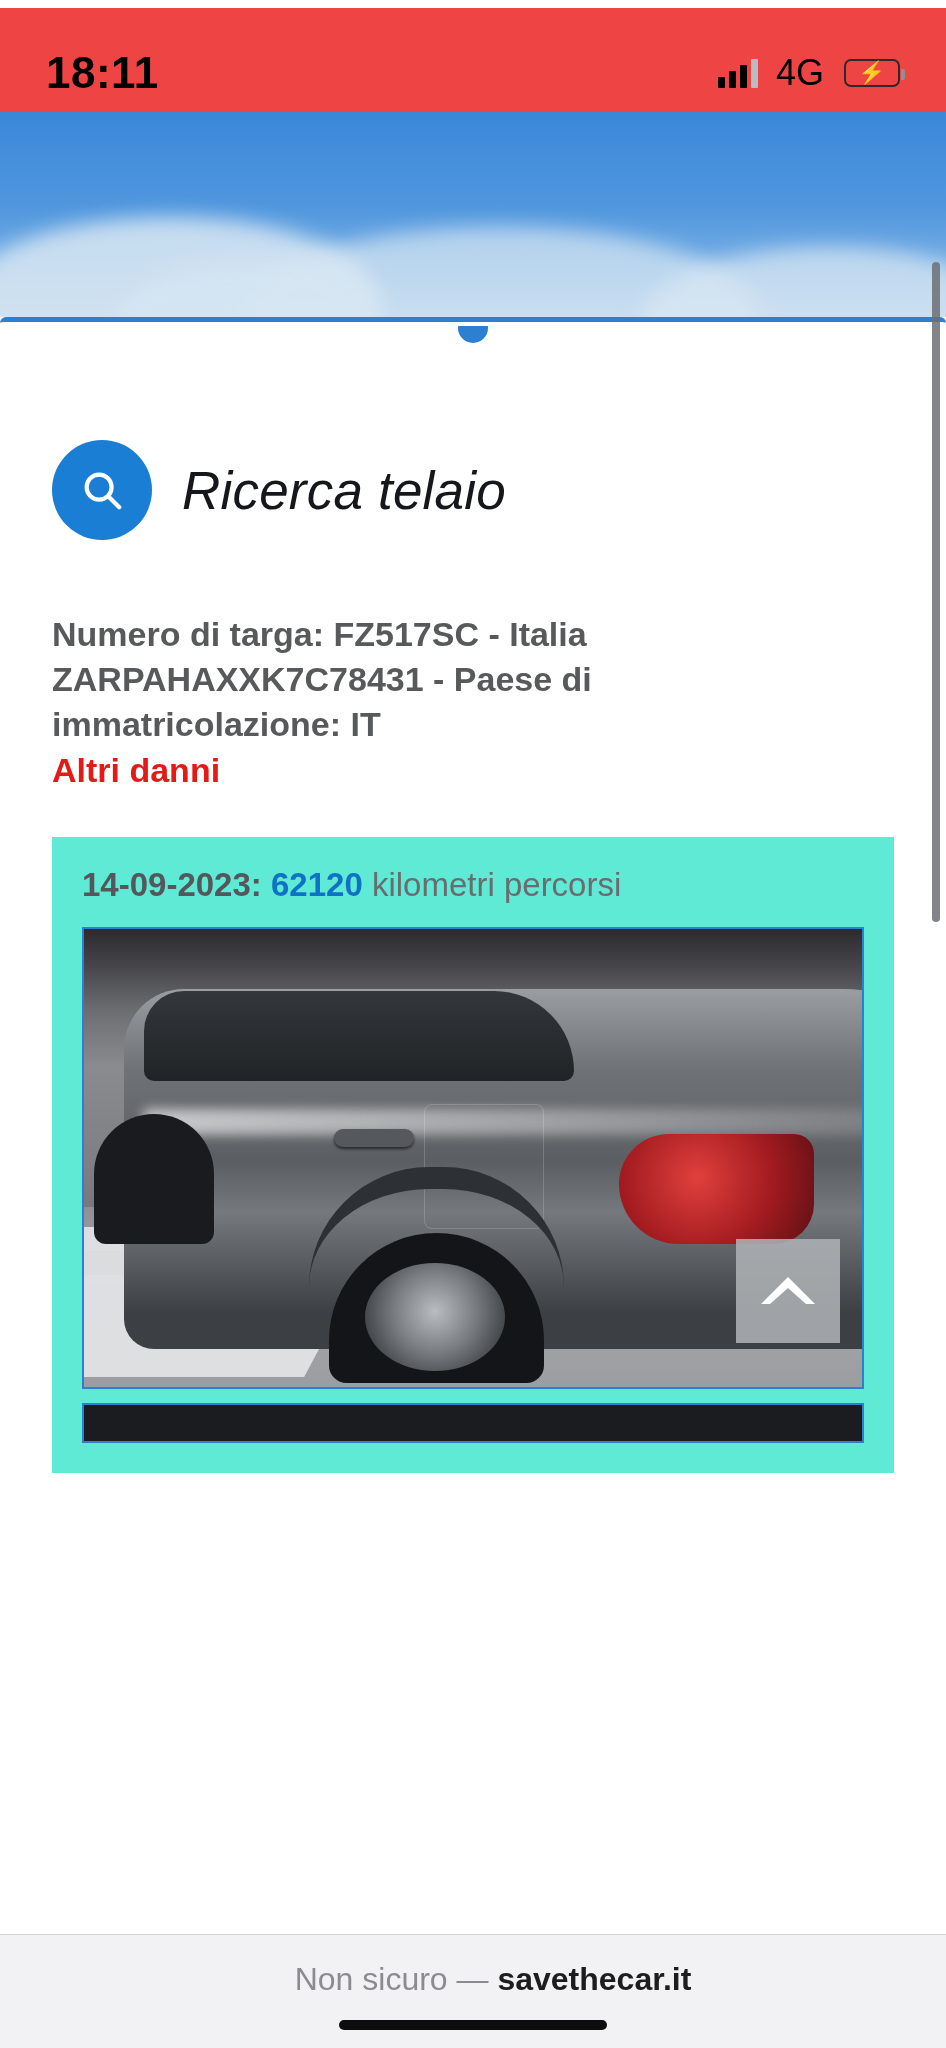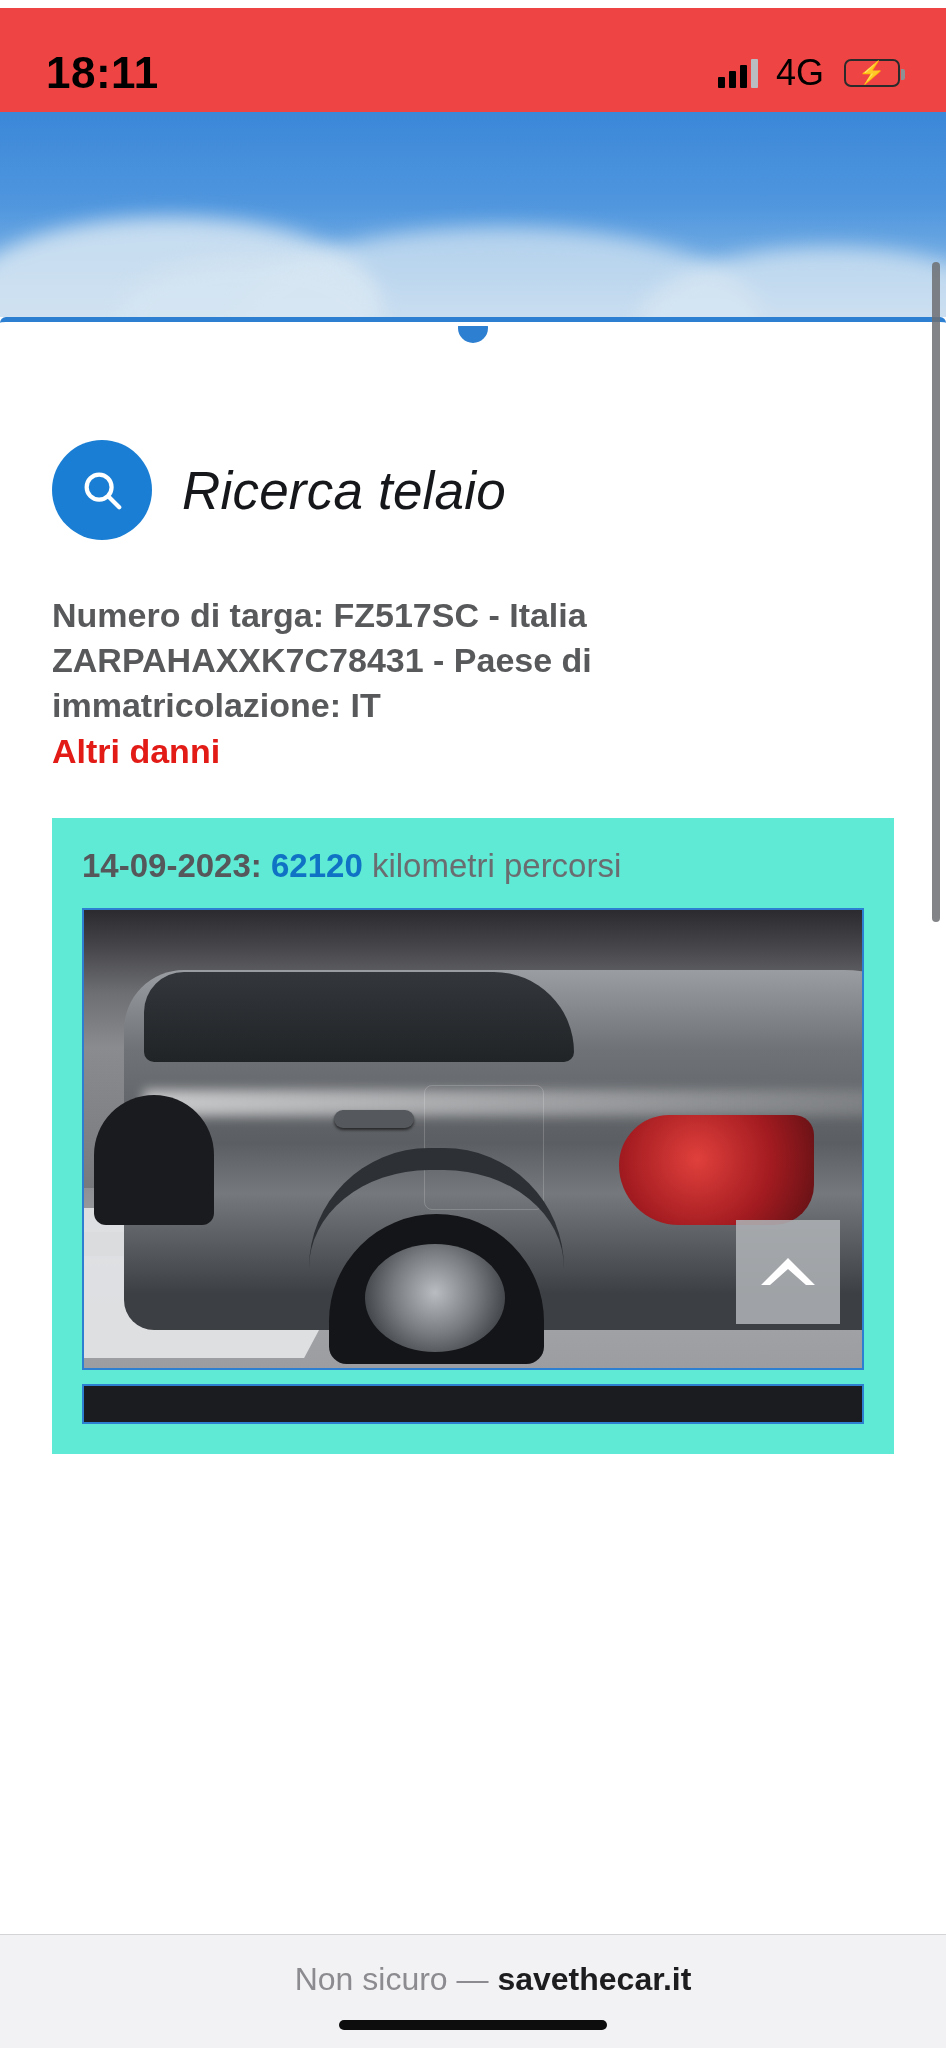--- a/index.html
+++ b/index.html
@@ -178,21 +178,21 @@
   .search-badge svg { display: block; }
   .page-title {
     font-size: 53px;
     font-style: italic;
     font-weight: 400;
     color: #15171a;
     letter-spacing: .2px;
   }
 
   .info-block {
-    margin-top: 53px;
+    margin-top: 72px;
     font-size: 34px;
     line-height: 1.33;
     color: #58595b;
     font-weight: 700;
   }
   .info-block .line { white-space: pre-wrap; }
   .damage {
     color: #e21b17;
     font-weight: 700;
     font-size: 34px;

